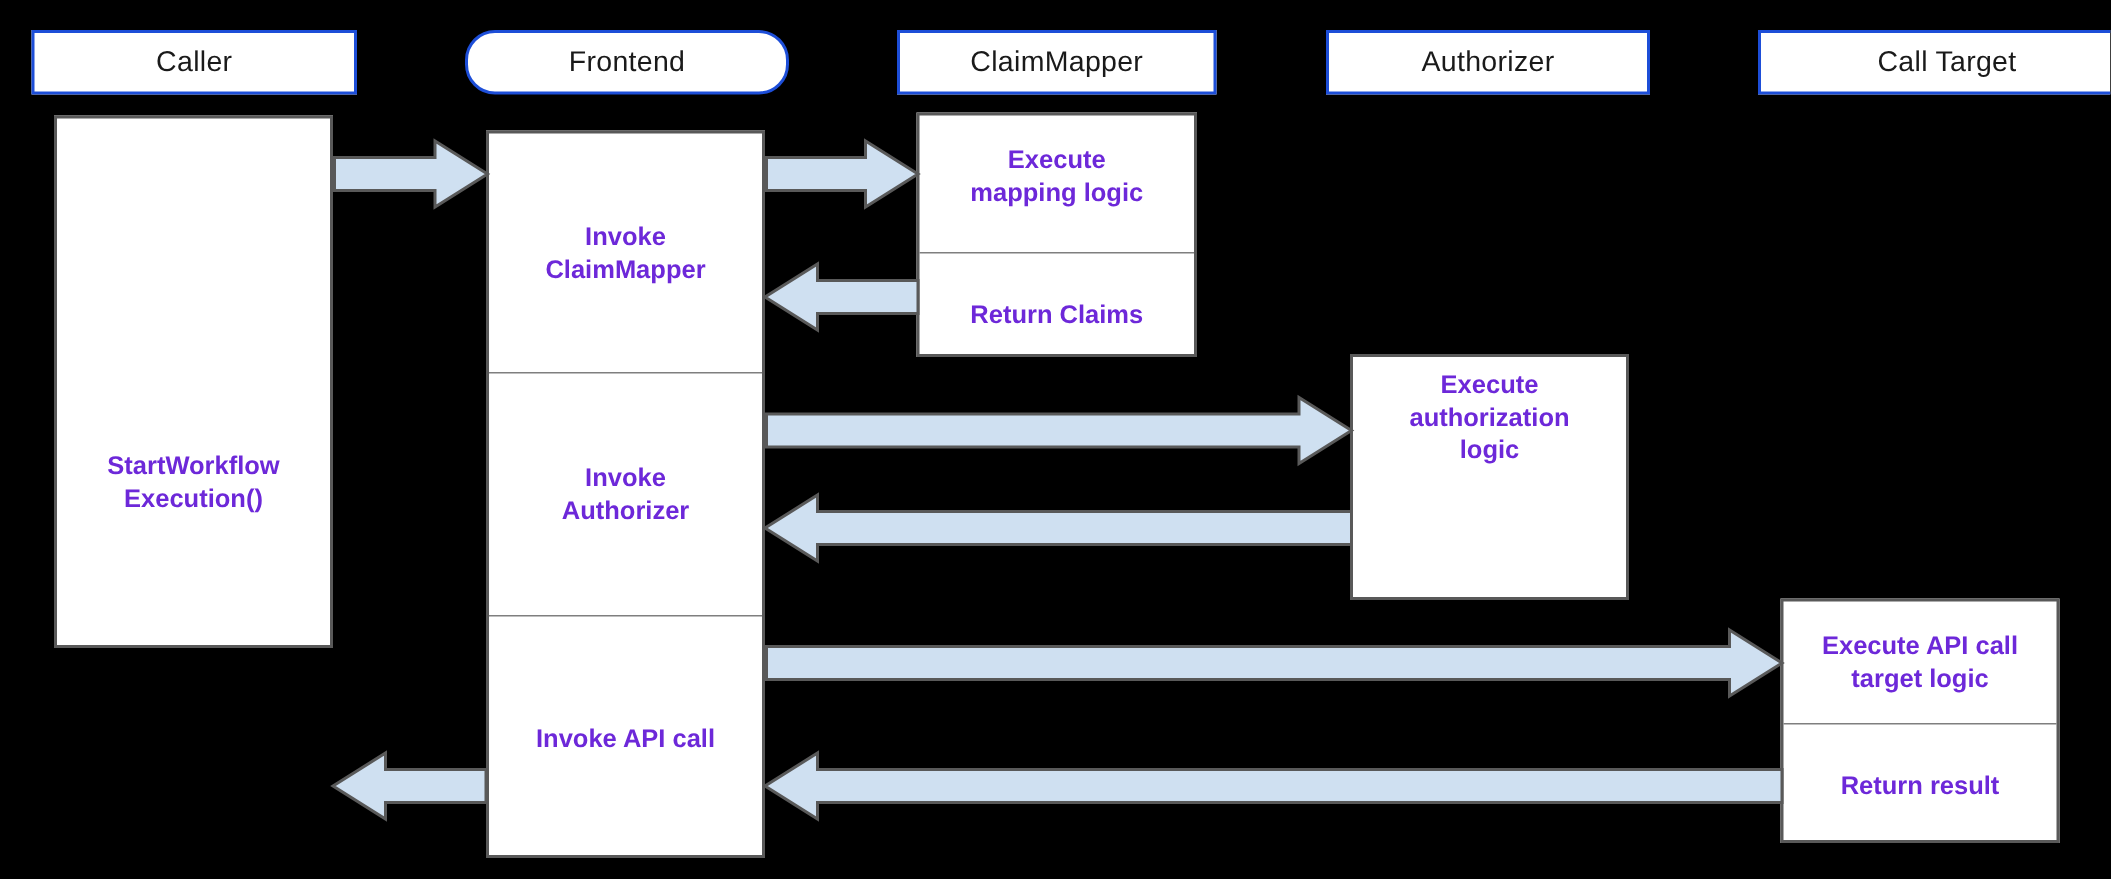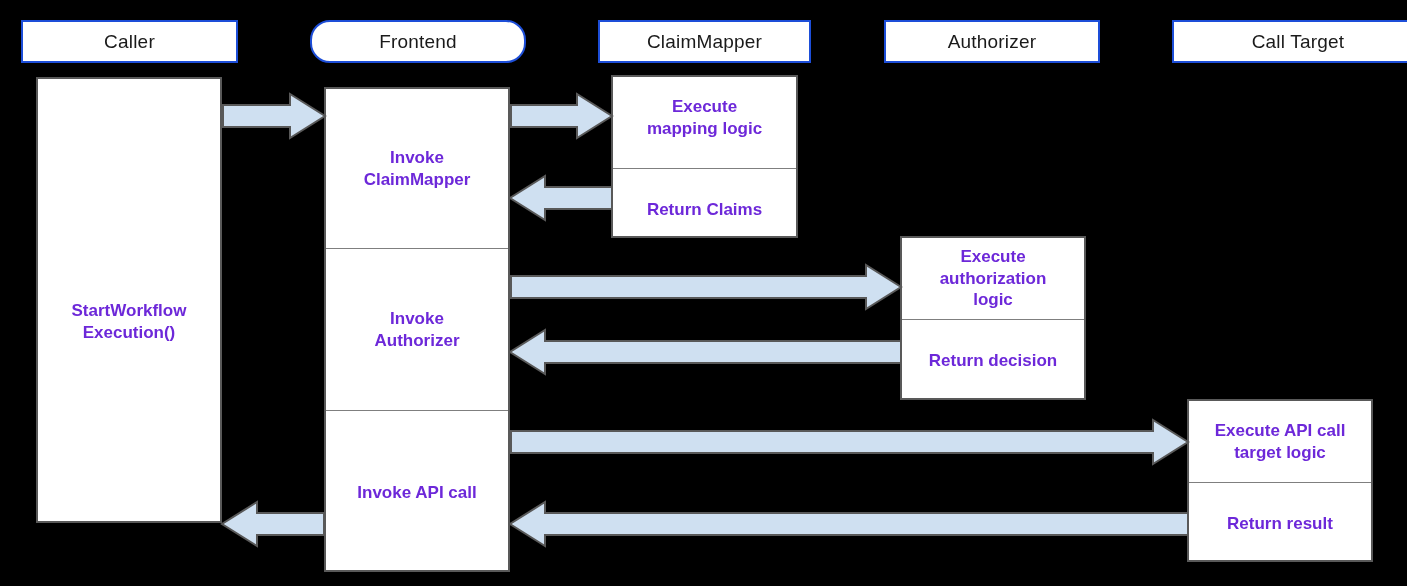--- a/index.html
+++ b/index.html
@@ -93,38 +93,37 @@
   </div>
 
   <div class="lane-header" style="left:884px; top:20px; width:216px; height:43px;">
     <span>Authorizer</span>
   </div>
 
   <div class="lane-header" style="left:1172px; top:20px; width:252px; height:43px;">
     <span>Call Target</span>
   </div>
 
-  <div class="lifeline" style="left:36px; top:77px; width:186px; height:446px;">
+  <div class="lifeline" style="left:36px; top:77px; width:186px; height:355px;">
     <div class="segment" style="top:0; height:485px;">StartWorkflow<br>Execution()</div>
   </div>
 
   <div class="lifeline" style="left:324px; top:87px; width:186px; height:485px;padding-left:40px;">
     <div class="segment" style="top:0; height:159px;">Invoke<br>ClaimMapper</div>
     <div class="segment divided-top" style="top:159px; height:162px;">Invoke<br>Authorizer</div>
     <div class="segment divided-top" style="top:321px; height:164px;">Invoke API call</div>
   </div>
 
   <div class="lifeline" style="left:611px; top:75px; width:187px; height:163px;">
     <div class="segment" style="top:0; height:81px;">Execute<br>mapping logic</div>
     <div class="segment divided-top" style="top:79px; height:82px;margin-top:12px;">Return Claims</div>
   </div>
 
   <div class="lifeline" style="left:900px; top:236px; width:186px; height:164px;">
     <div class="segment" style="top:0; height:81px;">Execute<br>authorization<br>logic</div>
-    <div class="segment divided-top" style="top:81px; height:83px;">Return decision</div>
   </div>
 
   <div class="lifeline" style="left:1187px; top:399px; width:186px; height:163px;">
     <div class="segment" style="top:0; height:81px;">Execute API call<br>target logic</div>
     <div class="segment divided-top" style="top:81px; height:82px;">Return result</div>
   </div>
 
   <div class="arrow" style="left:222px; top:93px; width:104px; height:46px;">
     <svg viewBox="0 0 104 46" preserveAspectRatio="none">
       <polygon points="1,12 68,12 68,1 103,23 68,45 68,34 1,34"></polygon>

